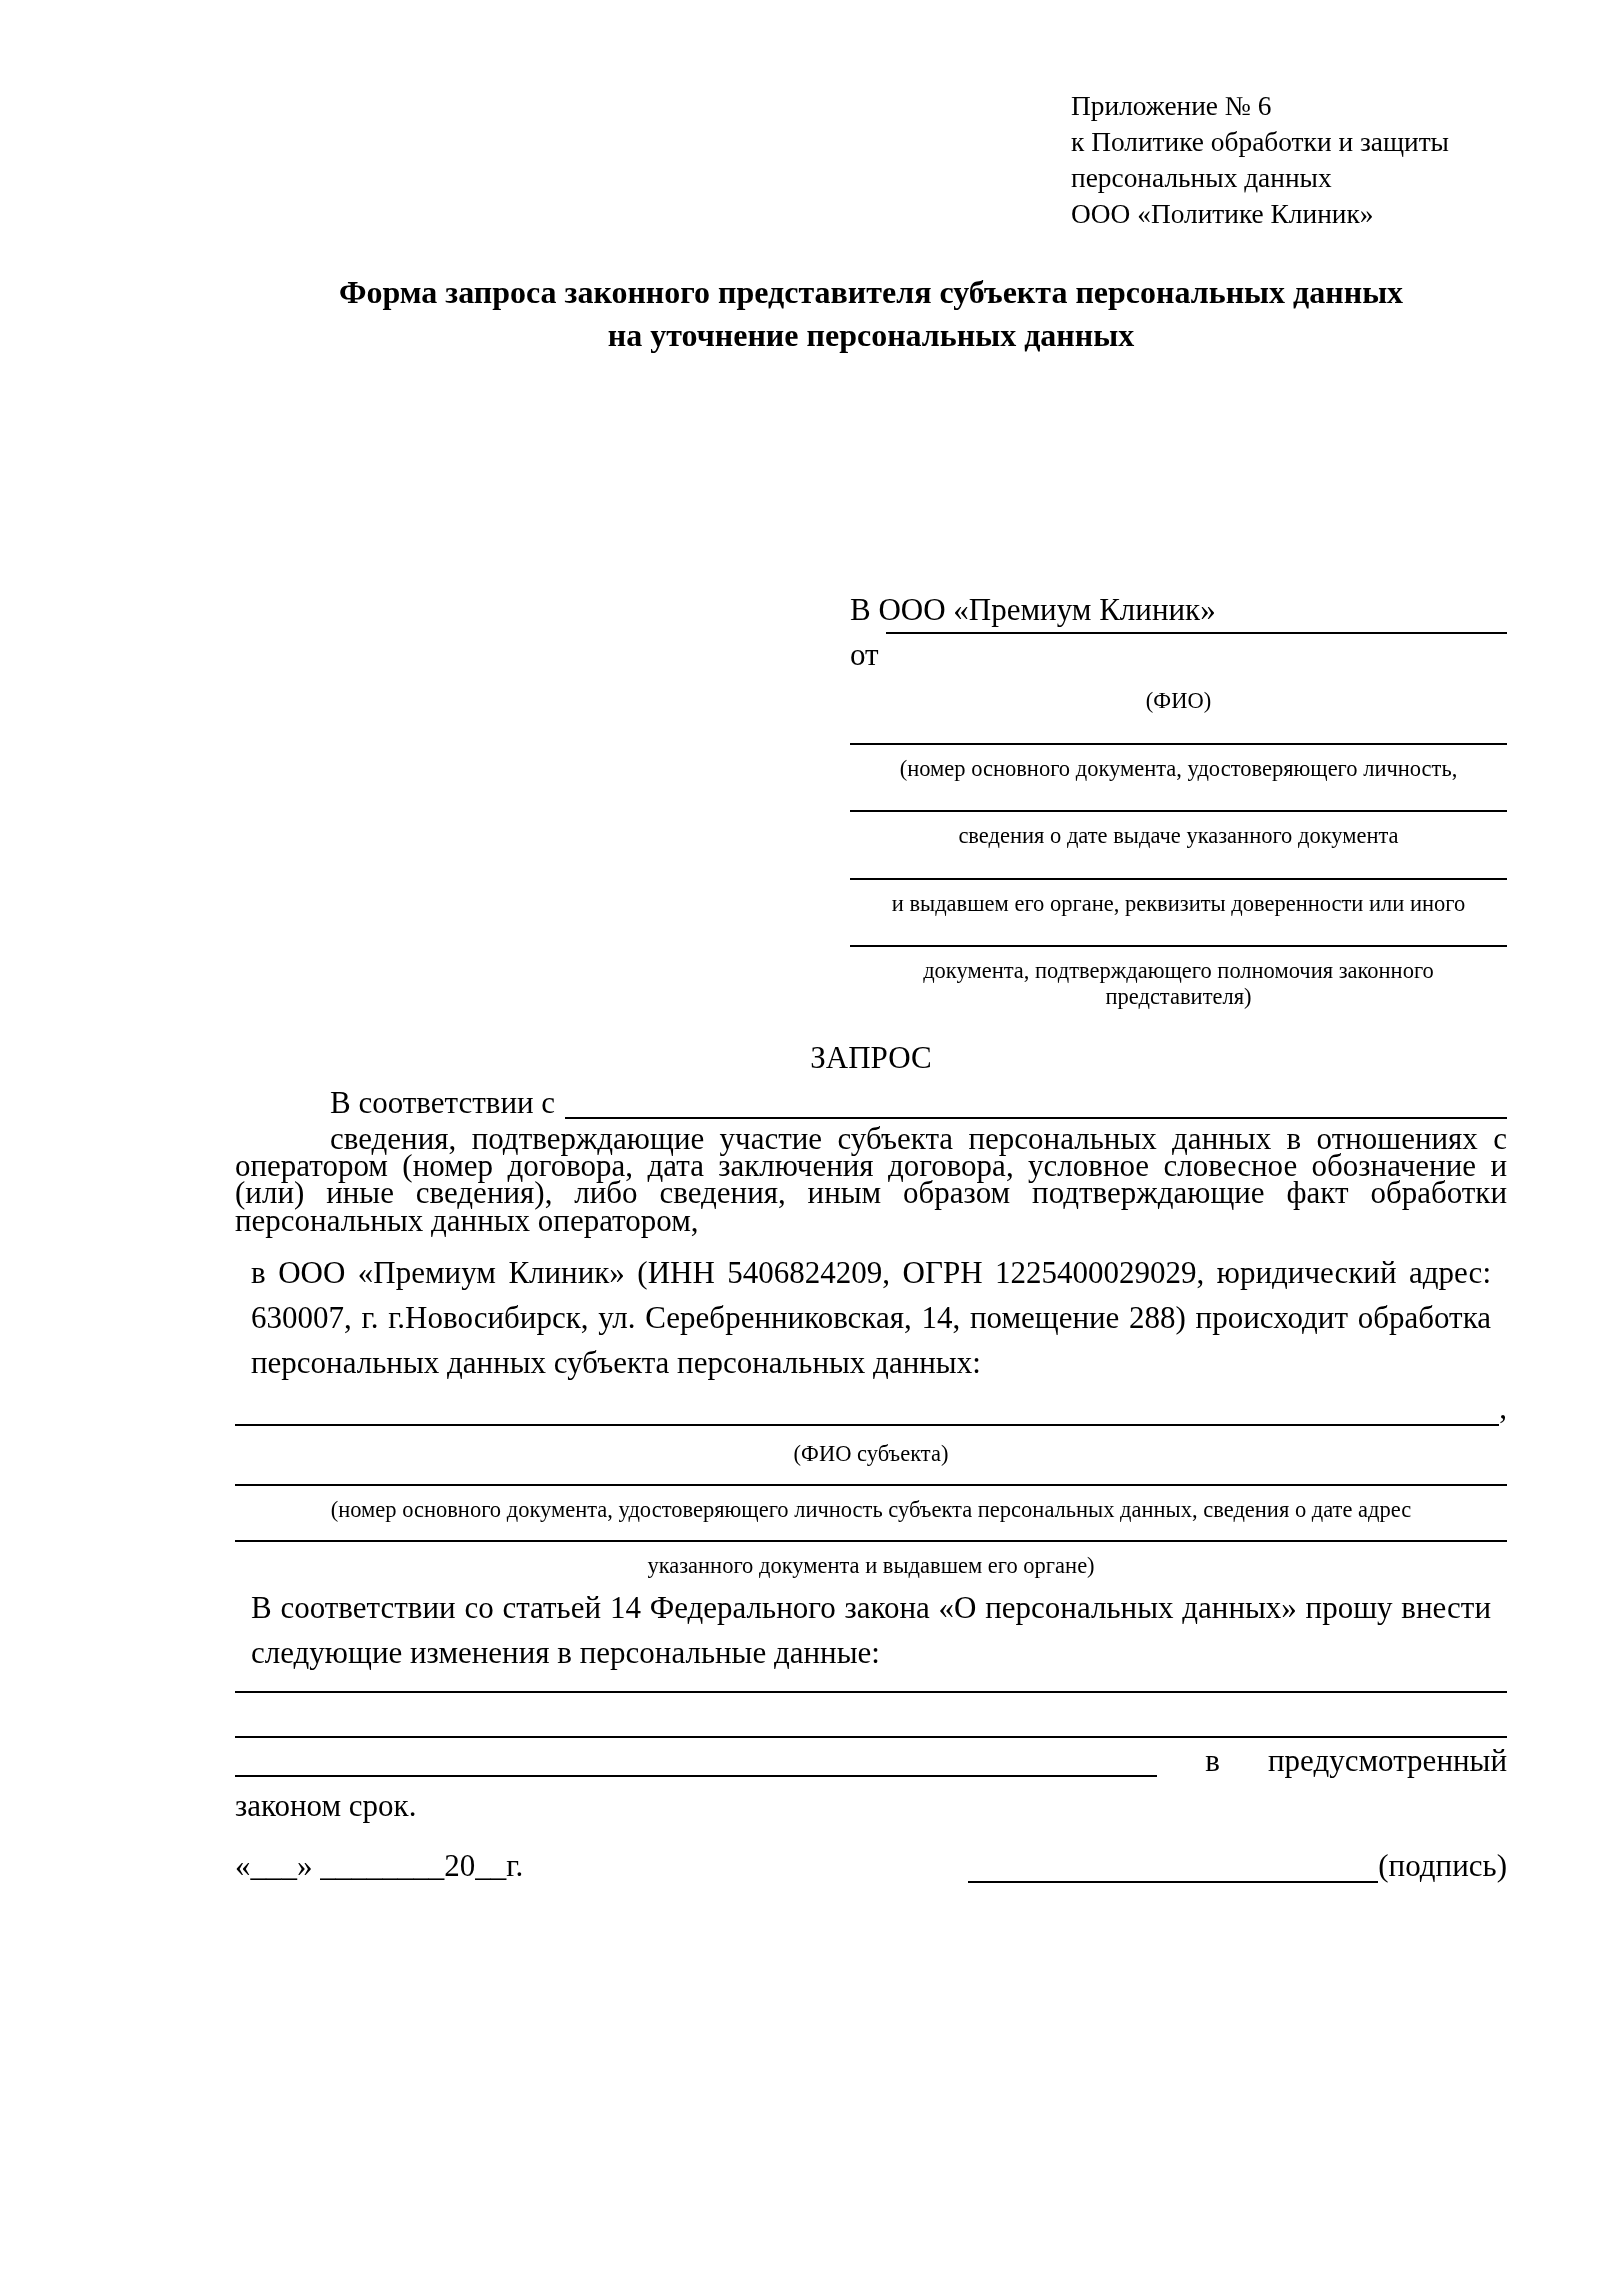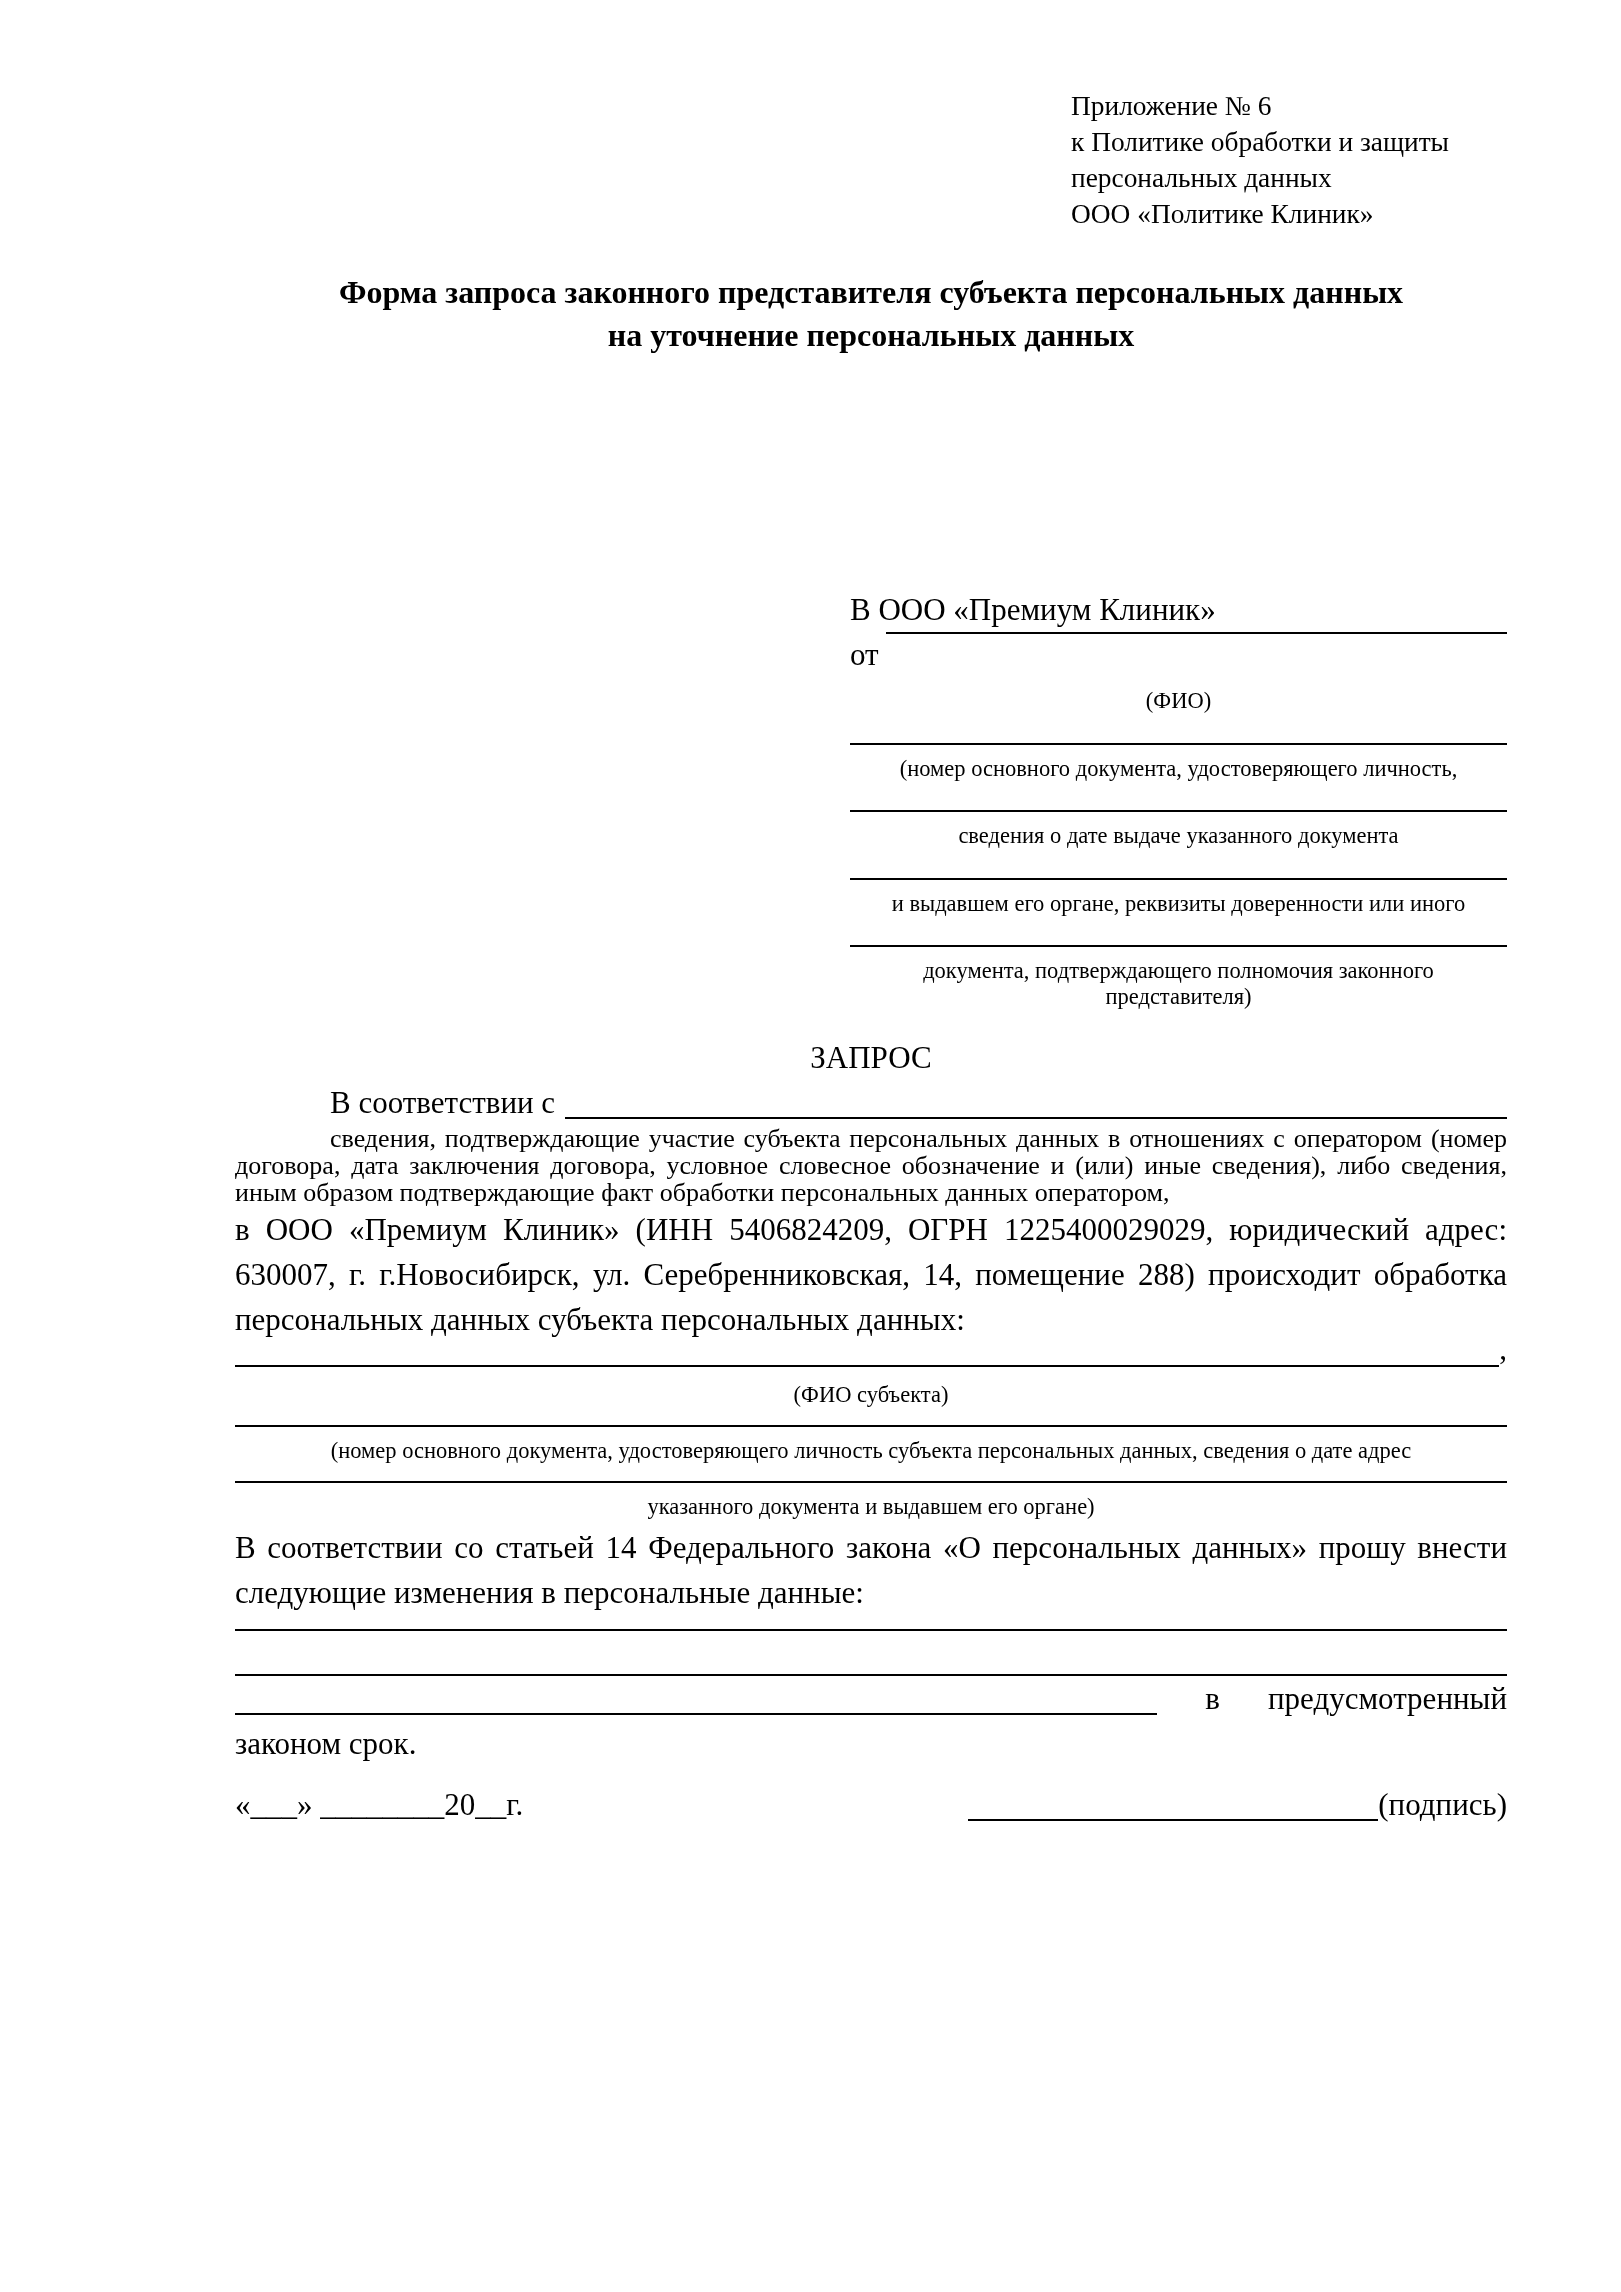--- a/index.html
+++ b/index.html
@@ -52,26 +52,26 @@
     border-bottom:2.9px solid #000;
     margin-top:29px;
   }
   .zapros {
     margin-top:25.5px;
     text-align:center;
   }
   .intro-row { display:flex; align-items:flex-end; padding-left:95px; }
   .intro-row .fill-line { margin-left:9.8px; }
   .small-note {
-    font-size:26px;
+    font-size:31px;
     line-height:27.4px;
     text-align:justify;
     text-indent:95px;
   }
-  .body-par { margin:0; text-align:justify; }
+  .body-par { margin:16px; text-align:justify; }
   .subject-row { display:flex; align-items:flex-end; height:29px; }
   .subject-row .fill-line { margin-left:0; margin-bottom:3.9px; }
   .subject-group .fline { margin-top:17.6px; }
   .law-par { margin-top:5.9px; }
   .blank1 { margin-top:13.7px; }
   .blank2 { margin-top:43px; }
   .answer-line1 {
     margin-top:5.9px;
     text-indent:95px;
     text-align:justify;

